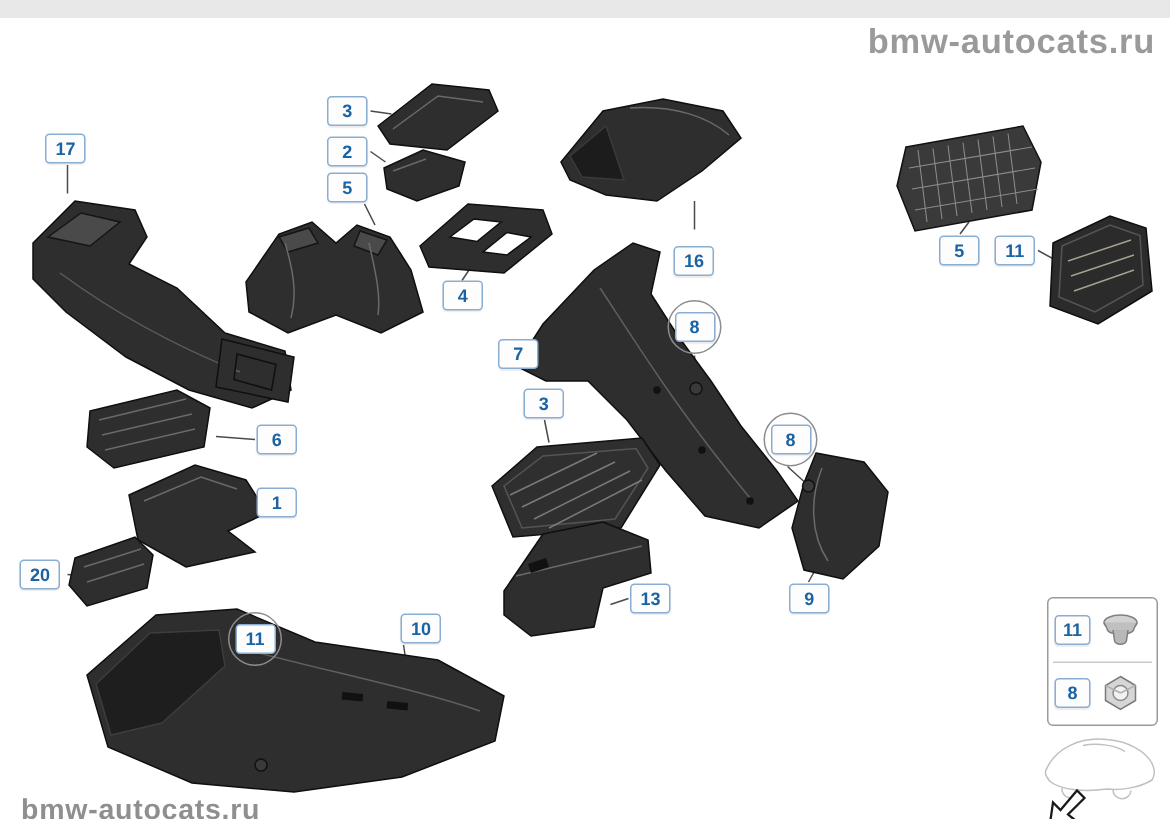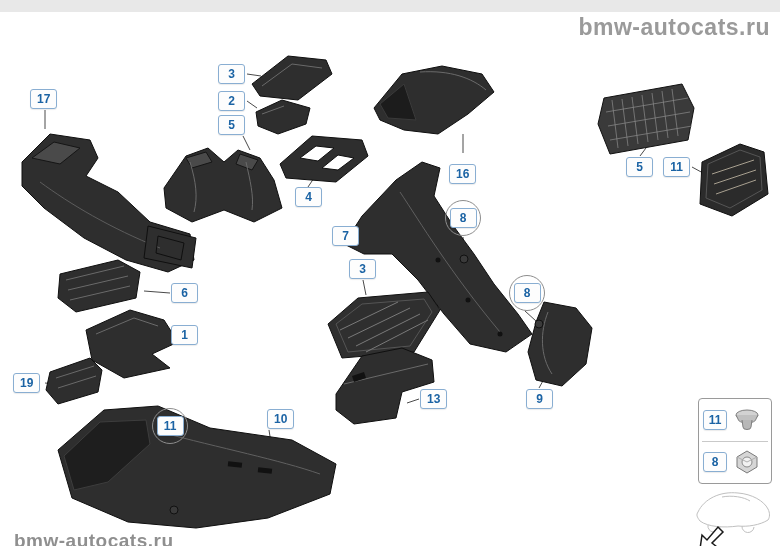--- a/index.html
+++ b/index.html
@@ -181,21 +181,21 @@
   <div class="callout" style="left:218px;top:79px">2</div>
   <div class="callout" style="left:218px;top:103px">5</div>
   <div class="callout" style="left:295px;top:175px">4</div>
   <div class="callout" style="left:449px;top:152px">16</div>
   <div class="callout" style="left:626px;top:145px">5</div>
   <div class="callout" style="left:663px;top:145px">11</div>
   <div class="callout" style="left:332px;top:214px">7</div>
   <div class="callout" style="left:171px;top:271px">6</div>
   <div class="callout" style="left:349px;top:247px">3</div>
   <div class="callout" style="left:171px;top:313px">1</div>
-  <div class="callout" style="left:13px;top:361px">19</div>
+  <div class="callout" style="left:13px;top:361px">20</div>
   <div class="callout" style="left:420px;top:377px">13</div>
   <div class="callout" style="left:526px;top:377px">9</div>
   <div class="callout" style="left:267px;top:397px">10</div>
 
   <div class="ring" style="left:445px;top:188px">
     <div class="callout">8</div>
   </div>
   <div class="ring" style="left:509px;top:263px">
     <div class="callout">8</div>
   </div>

